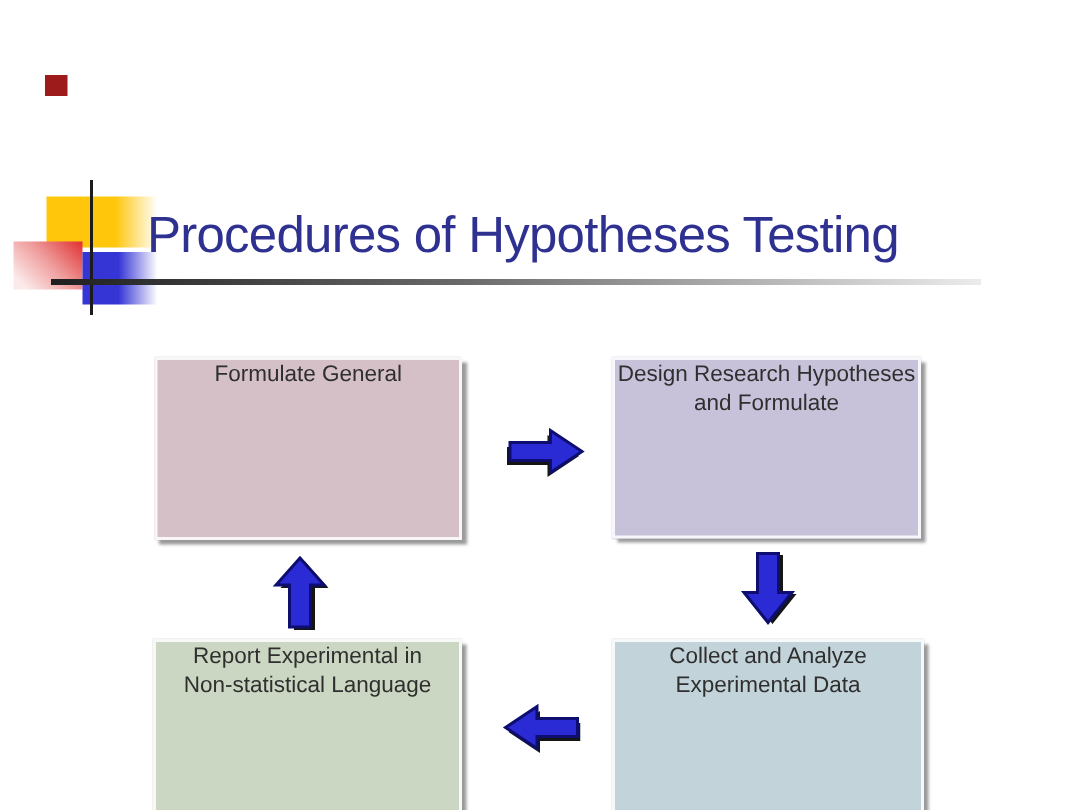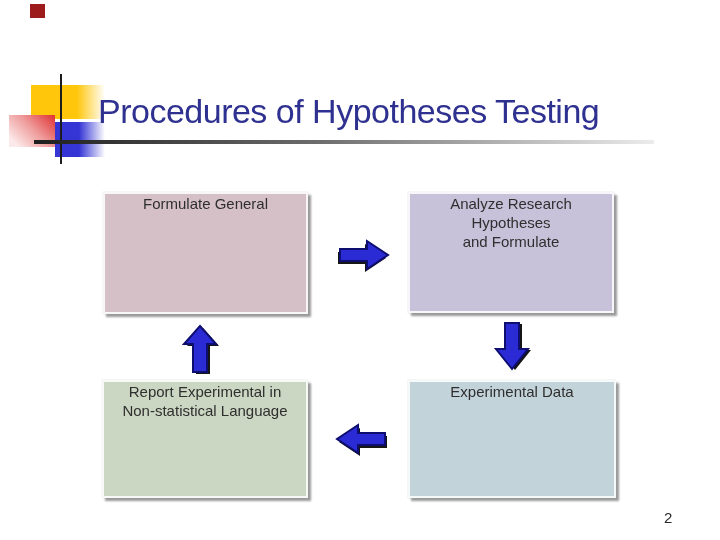--- a/index.html
+++ b/index.html
@@ -3,21 +3,21 @@
 <meta charset="utf-8">
 <style>
   * { margin: 0; padding: 0; box-sizing: border-box; }
   html, body { width: 720px; height: 540px; }
   body {
     font-family: "Liberation Sans", sans-serif;
     background: #ffffff;
     position: relative;
     overflow: hidden;
   }
-  .slide { position: absolute; inset: 0; background: #ffffff; }
+  .slide { position: absolute; inset: 0; background: #ffffff; margin-top: 46px; }
 
   
   .corner-mark {
     position: absolute; left: 30px; top: 4px; width: 15px; height: 14px;
     background: #9E1B1B;
   }
 
   
   .deco-yellow {
     position: absolute; left: 31px; top: 85px; width: 74px; height: 34px;
@@ -87,25 +87,26 @@
   <div class="deco-vline"></div>
   <div class="title-rule"></div>
 
   <h1 class="slide-title" style="color: rgb(47, 49, 145);">Procedures of Hypotheses Testing</h1>
 
   <div class="pbox pbox-formulate" style="background: rgb(213, 192, 200);">
     <div>Formulate General</div>
   </div>
 
   <div class="pbox pbox-design" style="background: rgb(199, 194, 218);">
-    <div>Analyze Research Hypotheses</div>
+    <div>Design Research Hypotheses</div>
     <div>and Formulate</div>
   </div>
 
   <div class="pbox pbox-collect" style="background: rgb(195, 211, 218);">
+    <div>Collect and Analyze</div>
     <div>Experimental Data</div>
   </div>
 
   <div class="pbox pbox-report" style="background: rgb(203, 215, 194);">
     <div>Report Experimental in</div>
     <div>Non-statistical Language</div>
   </div>
 
   <svg class="arrow arrow-right" width="52" height="38" viewBox="0 0 52 38">
     <polygon class="shadow" points="0,11 27,11 27,3 48,17 27,31 27,23 0,23" transform="translate(0,4)"></polygon>

